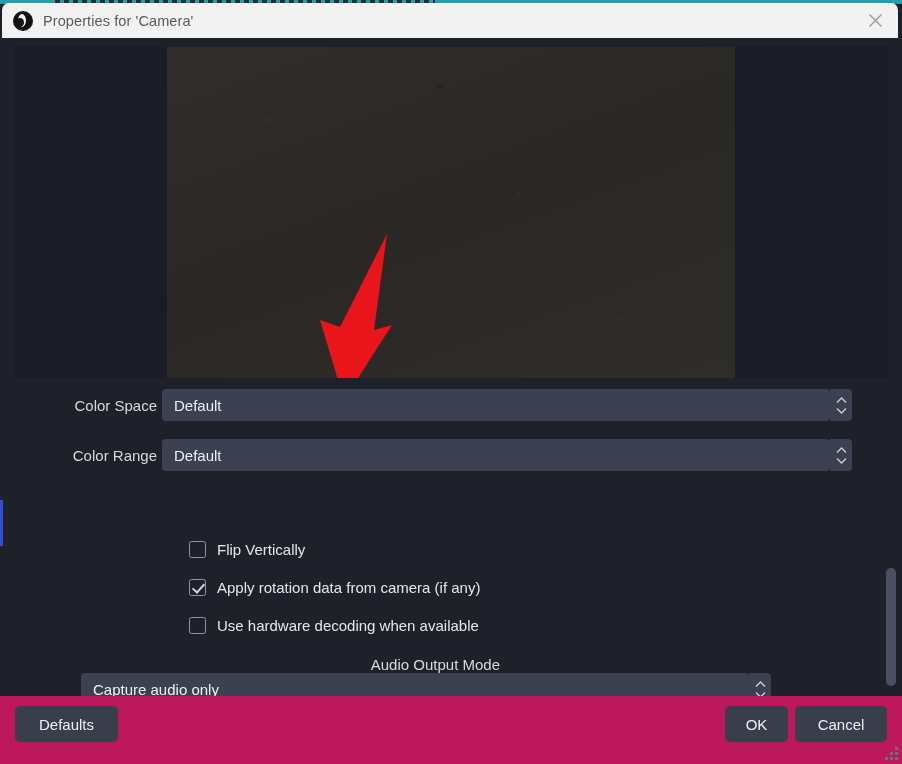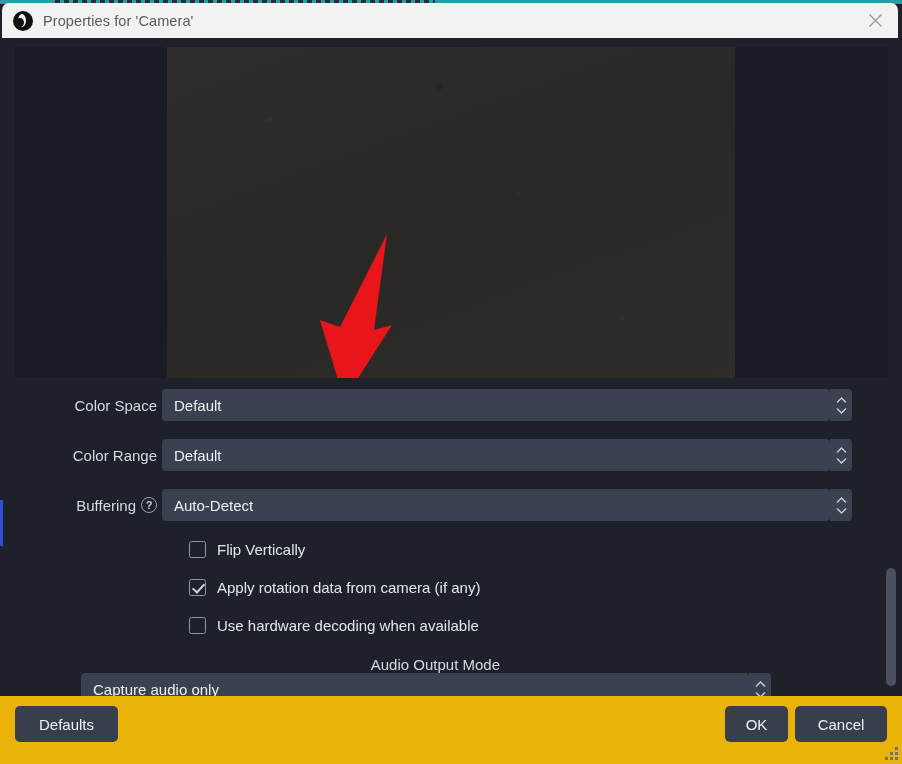--- a/index.html
+++ b/index.html
@@ -235,21 +235,21 @@
     width: 10px;
     background: #4a5060;
     border-radius: 5px;
   }
 
   
   .footer {
     position: absolute;
     left: 0; bottom: 0;
     width: 902px; height: 68px;
-    background: #eab308;
+    background: #be185d;
   }
   .btn {
     position: absolute;
     height: 36px;
     background: #383e4c;
     border: none;
     border-radius: 5px;
     color: #eef1f5;
     font-size: 15px;
     font-family: "Liberation Sans", sans-serif;
@@ -349,37 +349,20 @@
           <svg width="11" height="7" viewBox="0 0 11 7">
               <path d="M1 5.5 L5.5 1 L10 5.5" stroke="#c9ced8" stroke-width="1.4" fill="none"></path>
             </svg>
           <svg width="11" height="7" viewBox="0 0 11 7">
               <path d="M1 1.5 L5.5 6 L10 1.5" stroke="#c9ced8" stroke-width="1.4" fill="none"></path>
             </svg>
         </div>
       </div>
     </div>
 
-    <div class="row" style="top:111px;">
-      <div class="row-label">
-        <span>Buffering</span>
-        <span class="help-icon">?</span>
-      </div>
-      <div class="combo">
-        <span class="combo-value">Auto-Detect</span>
-        <div class="combo-stepper">
-          <svg width="11" height="7" viewBox="0 0 11 7">
-              <path d="M1 5.5 L5.5 1 L10 5.5" stroke="#c9ced8" stroke-width="1.4" fill="none"></path>
-            </svg>
-          <svg width="11" height="7" viewBox="0 0 11 7">
-              <path d="M1 1.5 L5.5 6 L10 1.5" stroke="#c9ced8" stroke-width="1.4" fill="none"></path>
-            </svg>
-        </div>
-      </div>
-    </div>
 
     <div class="check-row" style="top:163px;">
       <span class="checkbox"></span>
       <span class="check-label">Flip Vertically</span>
     </div>
 
     <div class="check-row" style="top:239px;">
       <span class="checkbox"></span>
       <span class="check-label">Use hardware decoding when available</span>
     </div>

